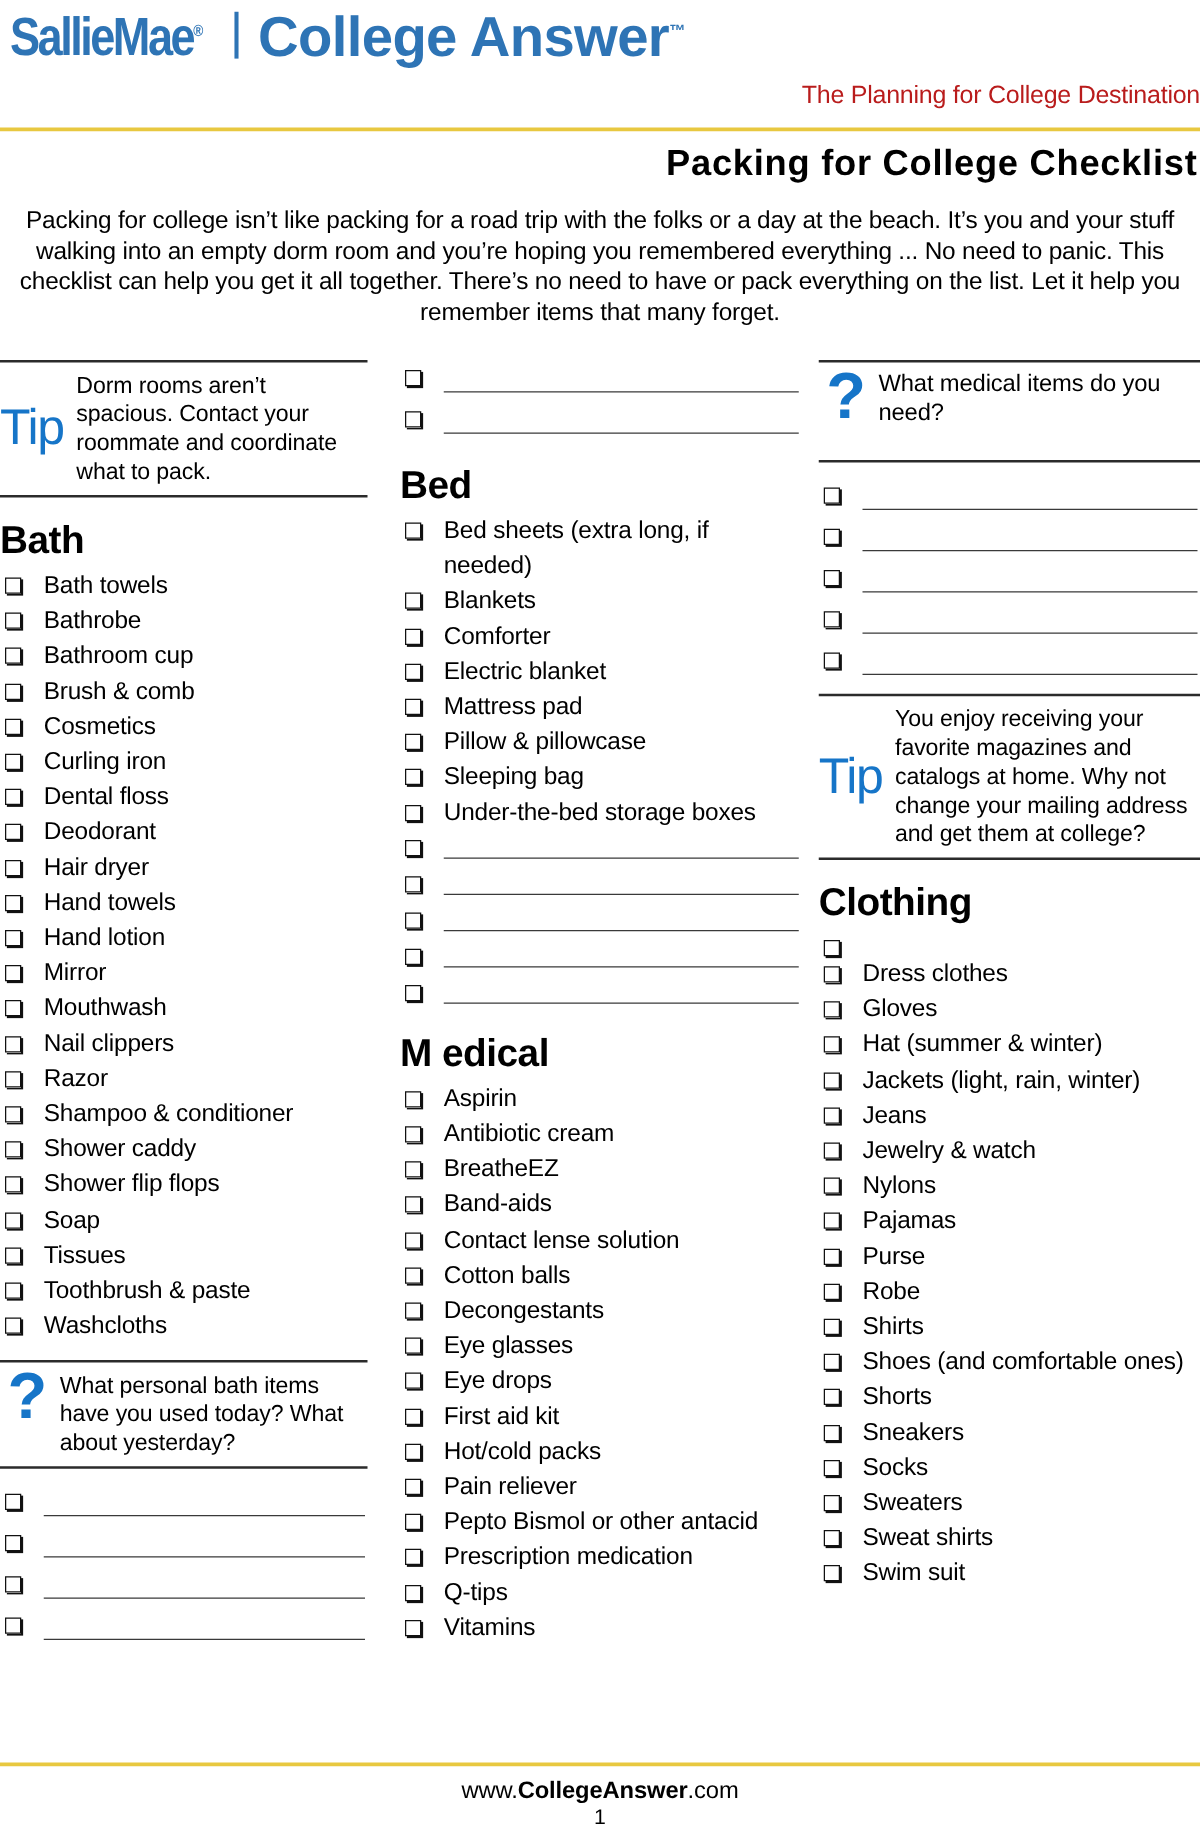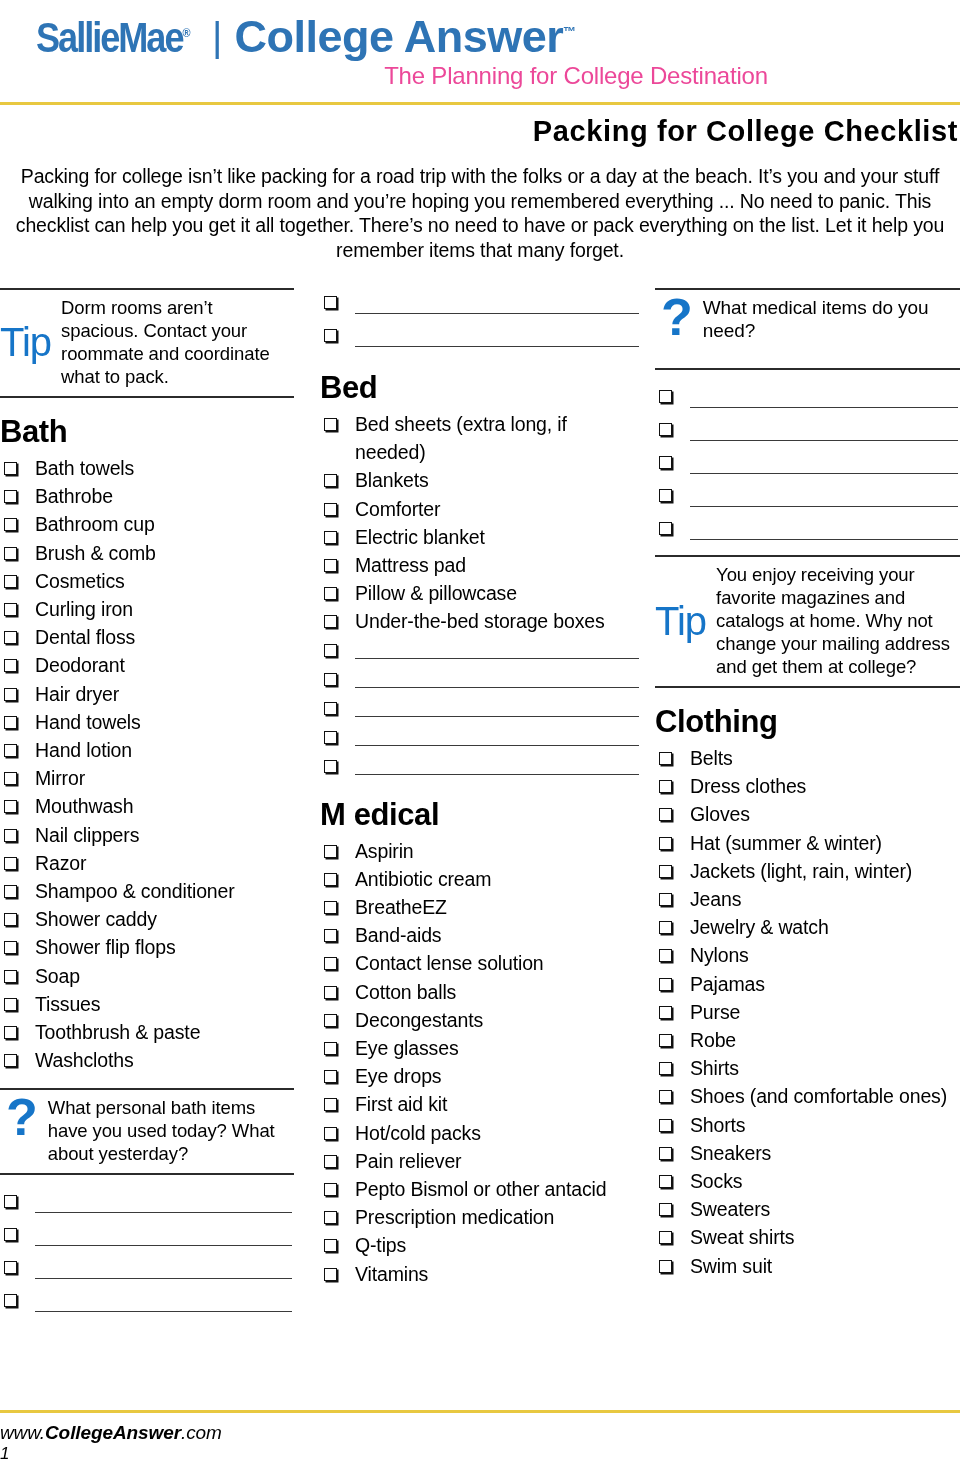--- a/index.html
+++ b/index.html
@@ -18,24 +18,23 @@
   }
 
   
   .header {
     position: relative;
     height: 98px;
     padding: 0;
   }
   .logo-row {
     display: flex;
-    align-items: flex-end;
+    align-items: flex-start;
     height: 62px;
     padding-left: 8px;
-    margin-left: 28px;
   }
   .logo-salliemae {
     font-family: "Liberation Sans", sans-serif;
     font-weight: bold;
     font-size: 43px;
     line-height: 50px;
     letter-spacing: -2.4px;
     color: #2E74B5;
     transform: scaleX(0.84);
     transform-origin: left center;
@@ -57,25 +56,25 @@
   .logo-collegeanswer {
     font-family: "Liberation Sans", sans-serif;
     font-weight: bold;
     font-size: 45px;
     line-height: 50px;
     letter-spacing: -0.5px;
     color: #2E74B5;
     white-space: nowrap;
   }
   .logo-tagline {
-    text-align: center;
+    text-align: right;
     padding-left: 192px;
-    font-size: 24px;
+    font-size: 20px;
     line-height: 28px;
-    color: #ec4899;
+    color: #b91c1c;
     letter-spacing: -0.2px;
     white-space: nowrap;
   }
   .rule-gold {
     height: 3px;
     background: #E8C840;
     margin-top: 12px;
     width: 100%;
   }
 
@@ -190,21 +189,21 @@
     height: 22px;
   }
   .blank-tall .blank-line { height: 25px; margin-bottom: 7px; }
 
   
   .footer {
     position: absolute;
     left: 0;
     right: 0;
     bottom: 0;
-    font-style: italic;
+    text-align: center;
   }
   .footer .rule-gold { margin: 0 0 8px 0; }
   .footer-url {
     font-size: 19px;
     line-height: 23px;
     letter-spacing: -0.1px;
   }
   .footer-url b { font-weight: bold; }
   .footer-page {
     font-size: 17px;
@@ -389,20 +388,24 @@
         <li>
           <span class="cbox"></span>
           <span class="item-label">Mattress pad</span>
         </li>
         <li>
           <span class="cbox"></span>
           <span class="item-label">Pillow &amp; pillowcase</span>
         </li>
         <li>
           <span class="cbox"></span>
+          <span class="item-label">Sleeping bag</span>
+        </li>
+        <li>
+          <span class="cbox"></span>
           <span class="item-label">Under-the-bed storage boxes</span>
         </li>
       </ul>
     <ul class="checklist" id="bed-blanks">
         <li class="blank">
           <span class="cbox"></span>
           <span class="blank-line"></span>
         </li>
         <li class="blank">
           <span class="cbox"></span>
@@ -525,21 +528,20 @@
     <div class="tipbox">
       <span class="tip-word">Tip</span>
       <span class="tip-text">You enjoy receiving your favorite magazines and catalogs at home. Why not change your mailing address and get them at college?</span>
     </div>
     <hr class="hr-thin">
 
     <h2 class="sec-head">Clothing</h2>
     <ul class="checklist" id="clothing-list">
         <li>
           <span class="cbox"></span>
-          <span class="item-label">Belts</span>
         </li>
         <li>
           <span class="cbox"></span>
           <span class="item-label">Dress clothes</span>
         </li>
         <li>
           <span class="cbox"></span>
           <span class="item-label">Gloves</span>
         </li>
         <li>

